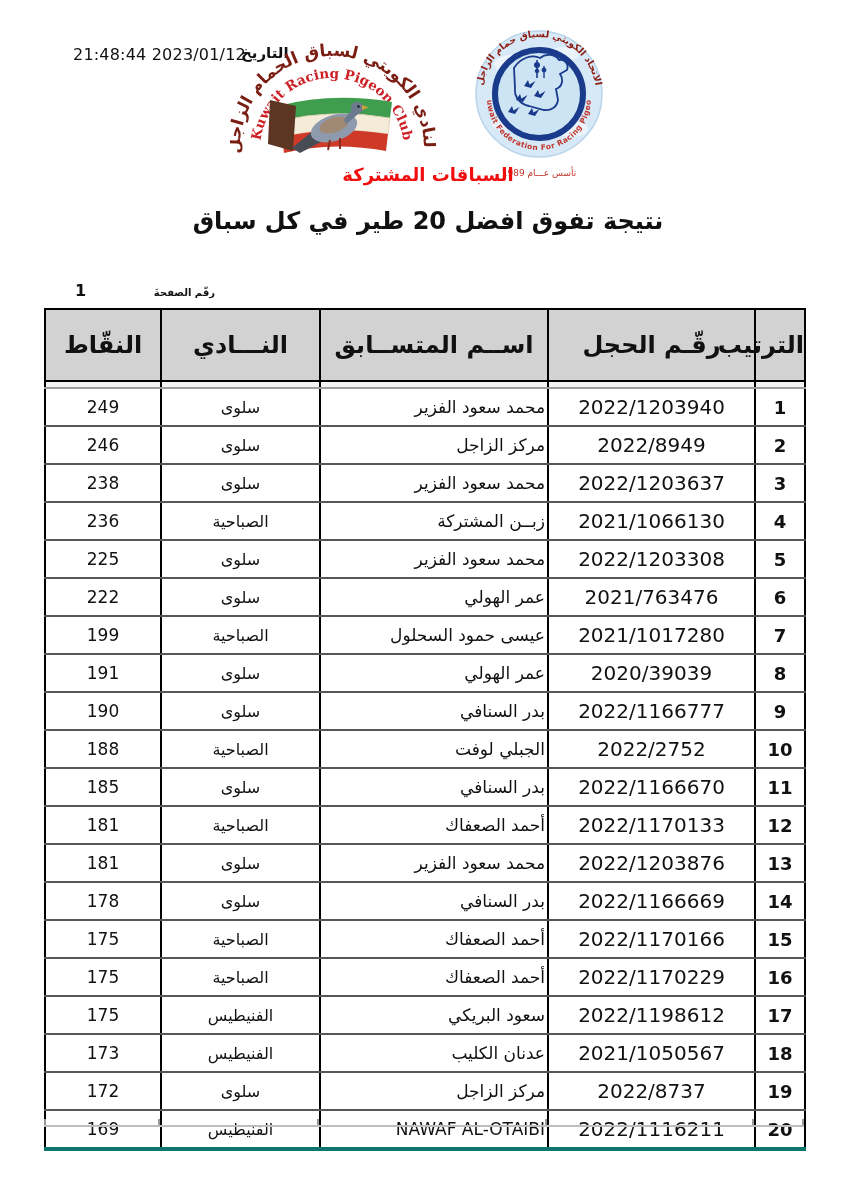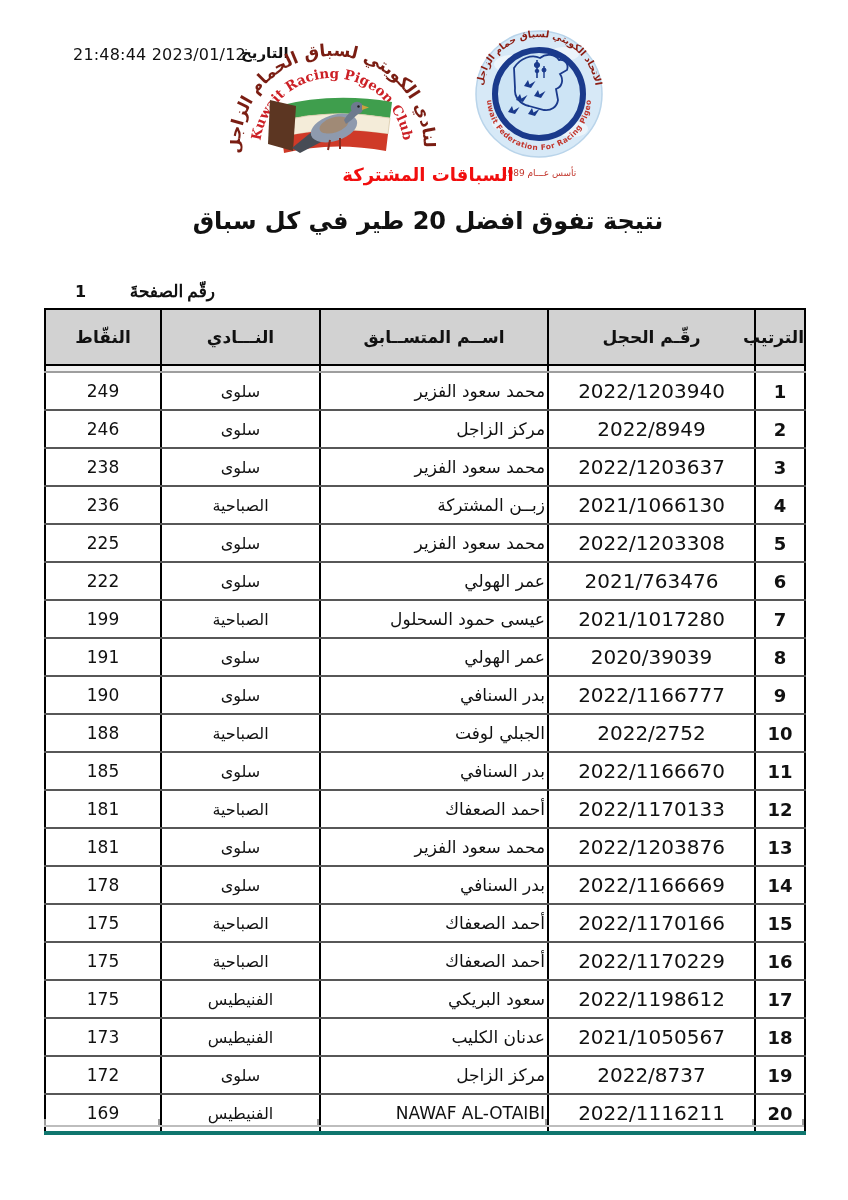--- a/index.html
+++ b/index.html
@@ -20,32 +20,32 @@
     color:#f10e0e; font-weight:bold; font-size:18px; direction:rtl;}
   .title{position:absolute; top:207px; left:0; width:856px; text-align:center;
     font-weight:bold; font-size:24px; direction:rtl;}
 
   
   .season{position:absolute; top:270px; right:46px; direction:rtl; display:flex; align-items:baseline; gap:28px;}
   .season .label{font-weight:bold; font-size:19px;}
   .season .value{font-size:38px; direction:ltr;margin-top:48px;}
   .pagenum{position:absolute; top:281px; left:75px; width:140px; direction:rtl;
     display:flex; justify-content:space-between; align-items:baseline;}
-  .pagenum .label{font-weight:bold; font-size:17px;font-family:Liberation Serif, serif;}
+  .pagenum .label{font-weight:bold; font-size:10px;}
   .pagenum .num{font-weight:bold; font-size:16px;}
 
   
   table.results{
     position:absolute; left:44px; top:308px; width:760px;
     border-collapse:collapse; direction:rtl; table-layout:fixed;
     border:2px solid #000;
   }
   .results th{
-    background:#d2d2d2; font-weight:bold; font-size:17px; height:38px;
-    border:2px solid #000; padding:8px 0;
+    background:#d2d2d2; font-weight:bold; font-size:24px; height:38px;
+    border:2px solid #000; padding:16px 0;
   }
   .results tr.spacer td{
     height:5px; background:#f3f3f3; padding:0;
     border-left:2px solid #000; border-right:2px solid #000;
     border-top:none; border-bottom:2px solid #9e9e9e;
   }
   .results td.data{
     height:36px; padding:0 2px; background:#fff;
     border-left:2px solid #000; border-right:2px solid #000;
     border-top:2px solid #575757; border-bottom:2px solid #575757;

